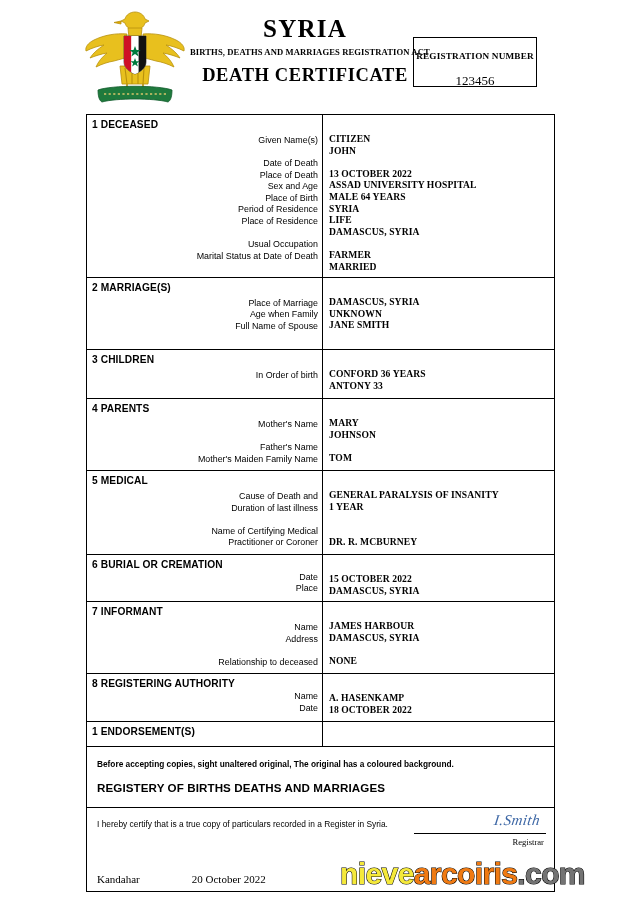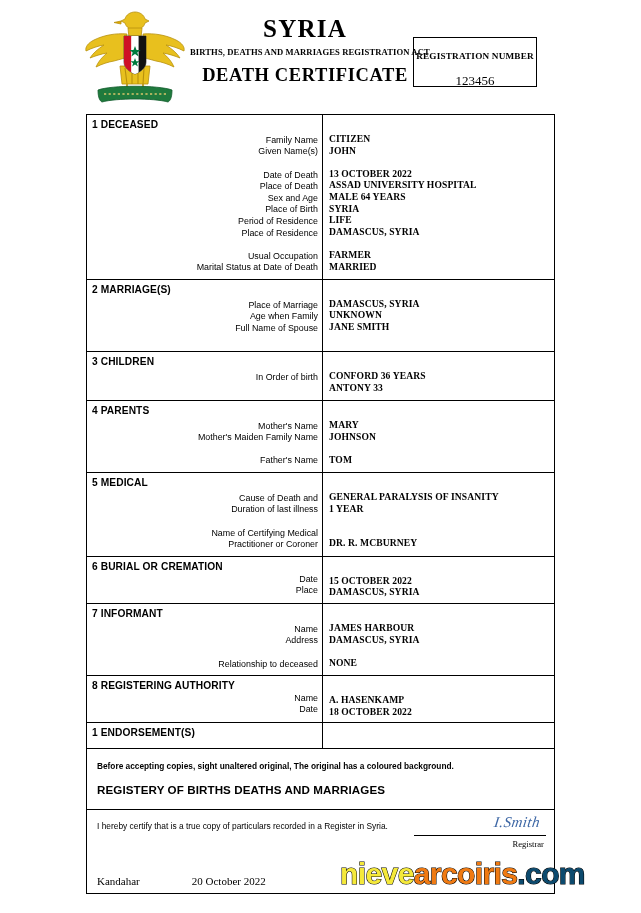--- a/index.html
+++ b/index.html
@@ -226,21 +226,21 @@
     font-size: 30px;
     letter-spacing: -0.6px;
     white-space: nowrap;
   }
   .watermark span {
     -webkit-text-stroke: 1.1px #000;
     paint-order: stroke fill;
   }
   .wm-a { color: #f5e93a; }
   .wm-b { color: #f07a12; }
-  .wm-c { color: #0c4a6e; }
+  .wm-c { color: #737373; }
 </style>
 </head>
 <body>
 
 <div class="page">
 
   <div class="header">
 
     <div class="emblem">
       <svg viewBox="0 0 110 104" width="110" height="104" aria-hidden="true">
@@ -298,21 +298,20 @@
       <div class="regbox-value">123456</div>
     </div>
   </div>
 
   <div class="table">
 
     <div class="section">
       <div class="col-left">
         <div class="sec-title">1 DECEASED</div>
         <div class="labels labels-after-title">
-          <div class="label">Family Name</div>
           <div class="label">Given Name(s)</div>
           <div class="spacer"></div>
           <div class="label">Date of Death</div>
           <div class="label">Place of Death</div>
           <div class="label">Sex and Age</div>
           <div class="label">Place of Birth</div>
           <div class="label">Period of Residence</div>
           <div class="label">Place of Residence</div>
           <div class="spacer"></div>
           <div class="label">Usual Occupation</div>
@@ -367,22 +366,22 @@
         <div class="value">CONFORD 36 YEARS</div>
         <div class="value">ANTONY 33</div>
       </div>
     </div>
 
     <div class="section">
       <div class="col-left">
         <div class="sec-title">4 PARENTS</div>
         <div class="labels labels-after-title">
           <div class="label">Mother's Name</div>
+          <div class="label gap">Father's Name</div>
           <div class="label">Mother's Maiden Family Name</div>
-          <div class="label gap">Father's Name</div>
         </div>
       </div>
       <div class="col-right">
         <div style="height:14px"></div>
         <div class="value">MARY</div>
         <div class="value">JOHNSON</div>
         <div class="value gap">TOM</div>
       </div>
     </div>
 

